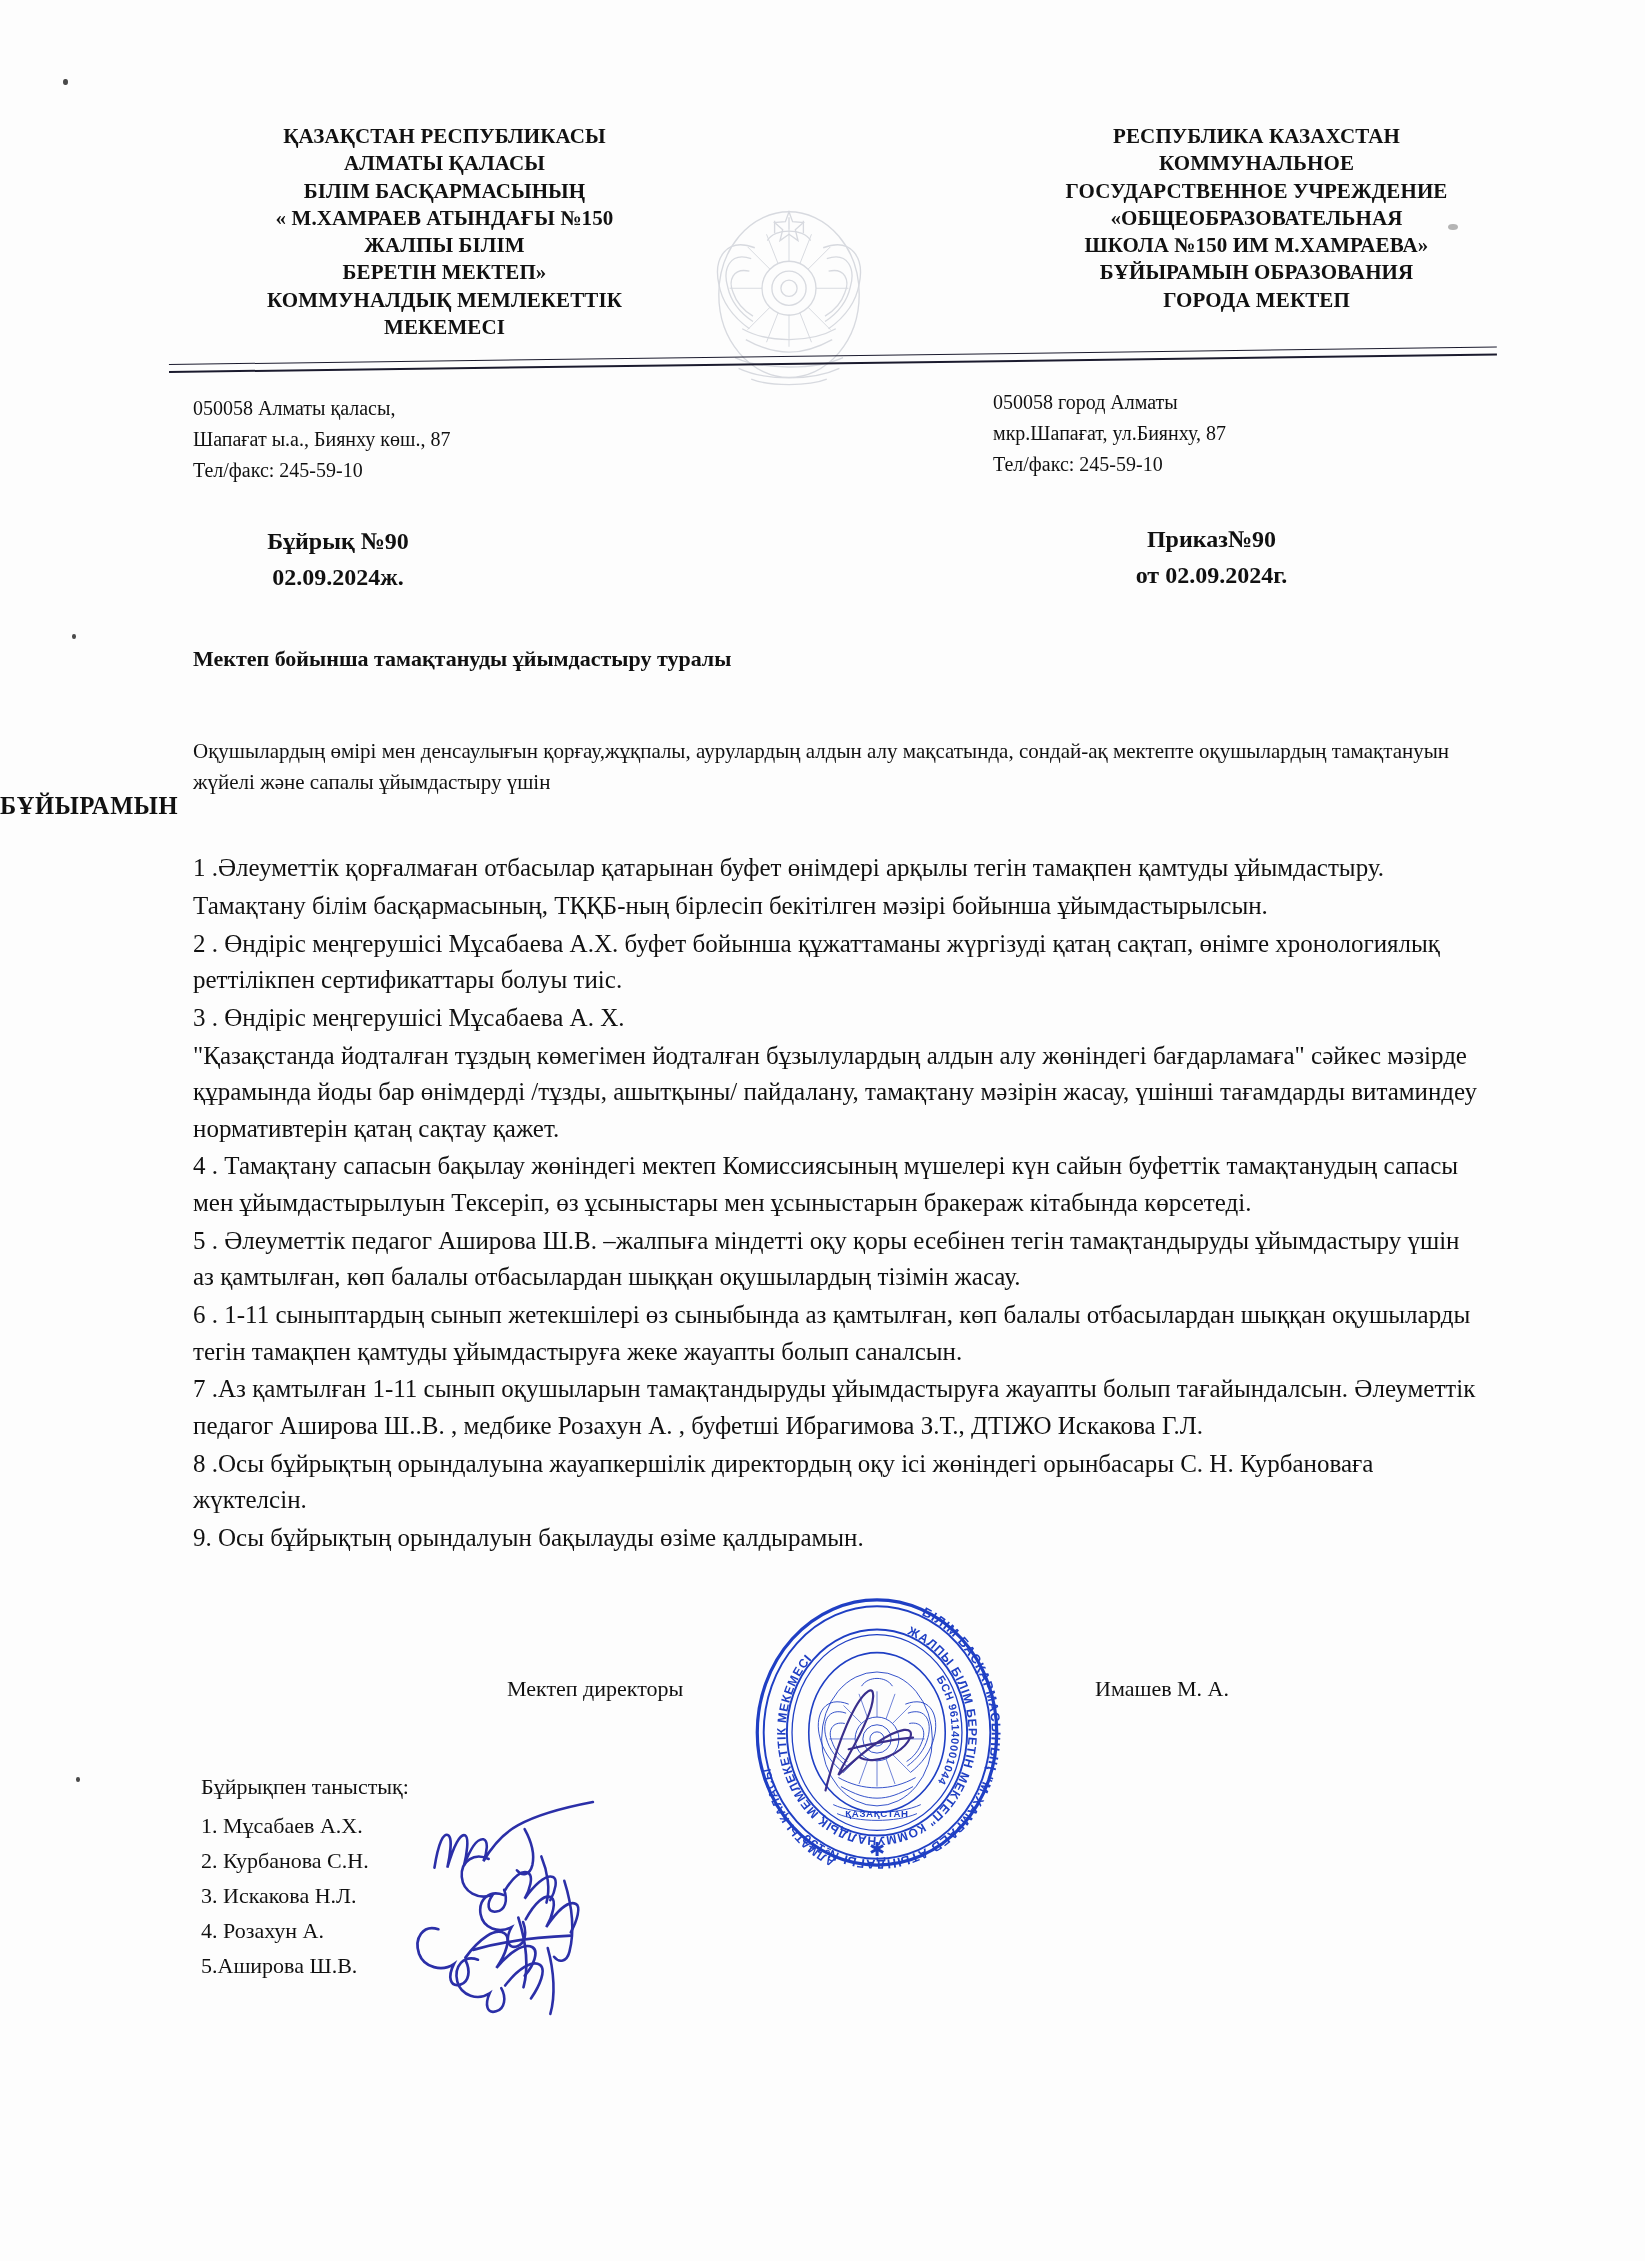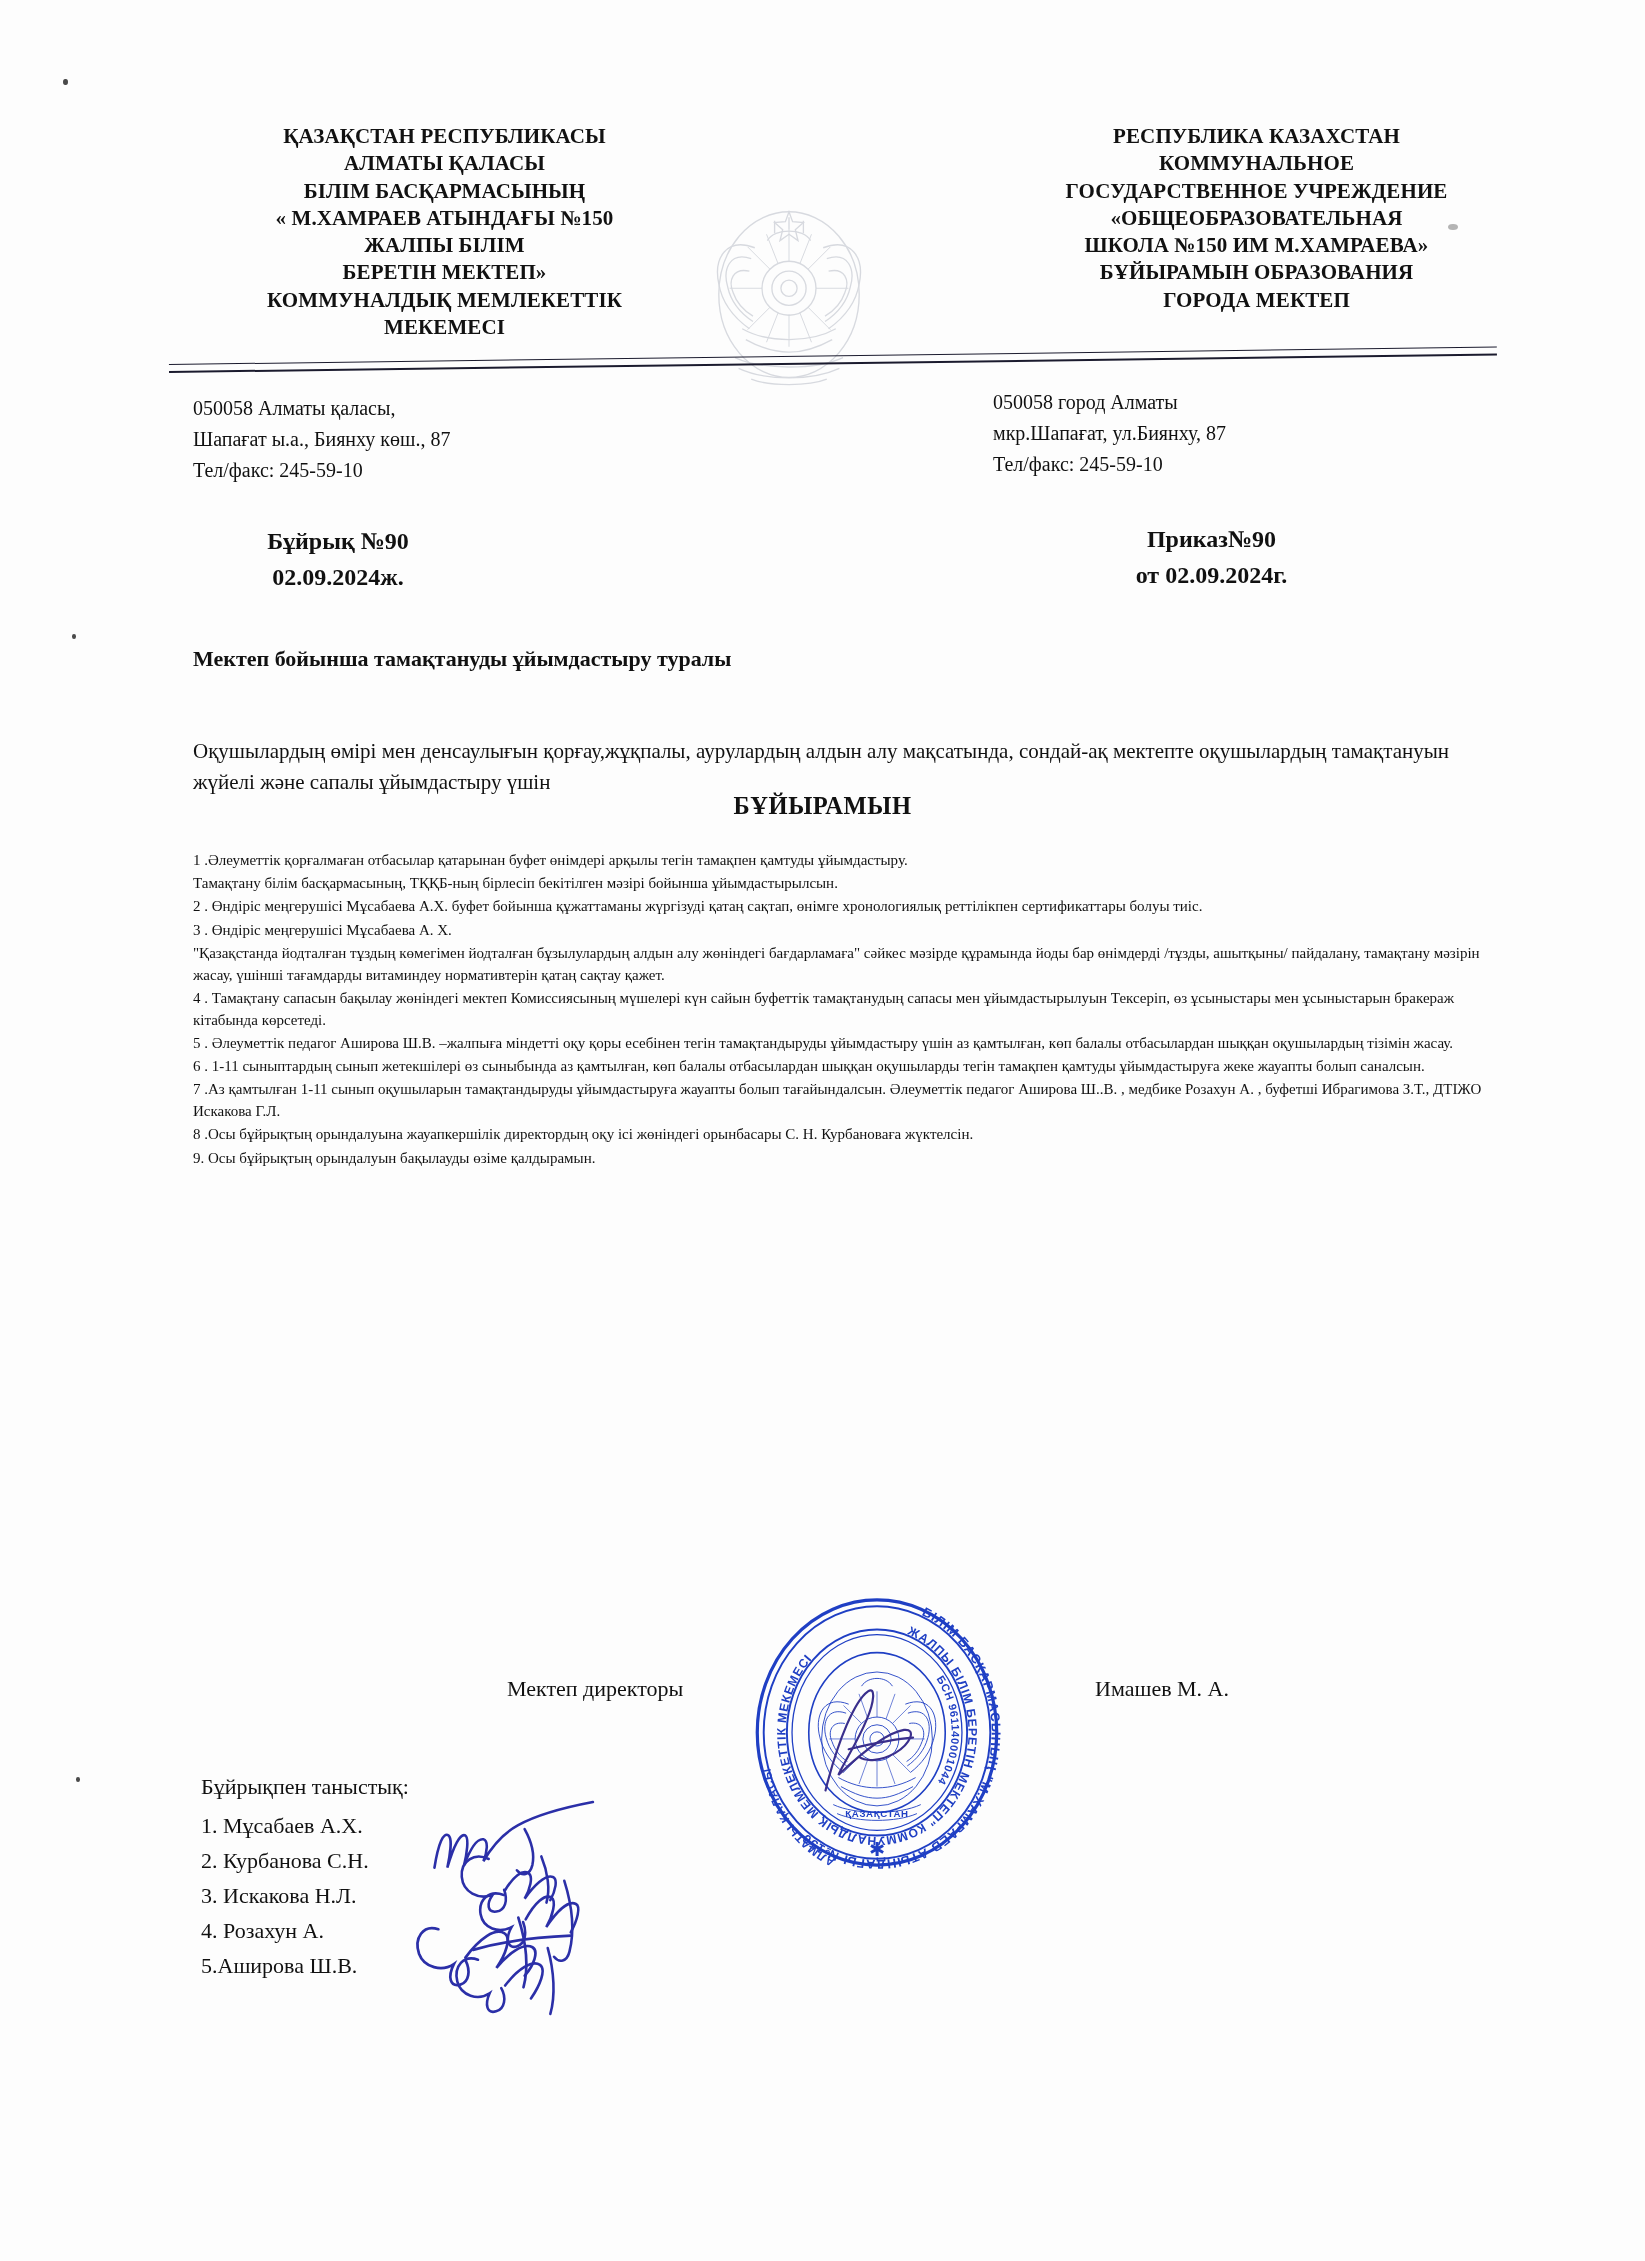--- a/index.html
+++ b/index.html
@@ -114,31 +114,31 @@
     width: 1283px;
     font-size: 21px;
     line-height: 1.48;
     margin-top: 27px;
   }
   .command {
     position: absolute;
     left: 0;
     top: 792px;
     width: 1645px;
-    text-align: center;
+    text-align: left;
     font-weight: bold;
     font-size: 24.5px;
     letter-spacing: 0.6px;
   }
   .items {
     position: absolute;
     left: 193px;
     top: 850px;
     width: 1289px;
-    font-size: 15px;
+    font-size: 25px;
     line-height: 1.46;
   }
   .items p { margin: 0 0 1.3px 0; }
 
   
   .sigline {
     position: absolute;
     left: 507px;
     top: 1676px;
     width: 722px;

